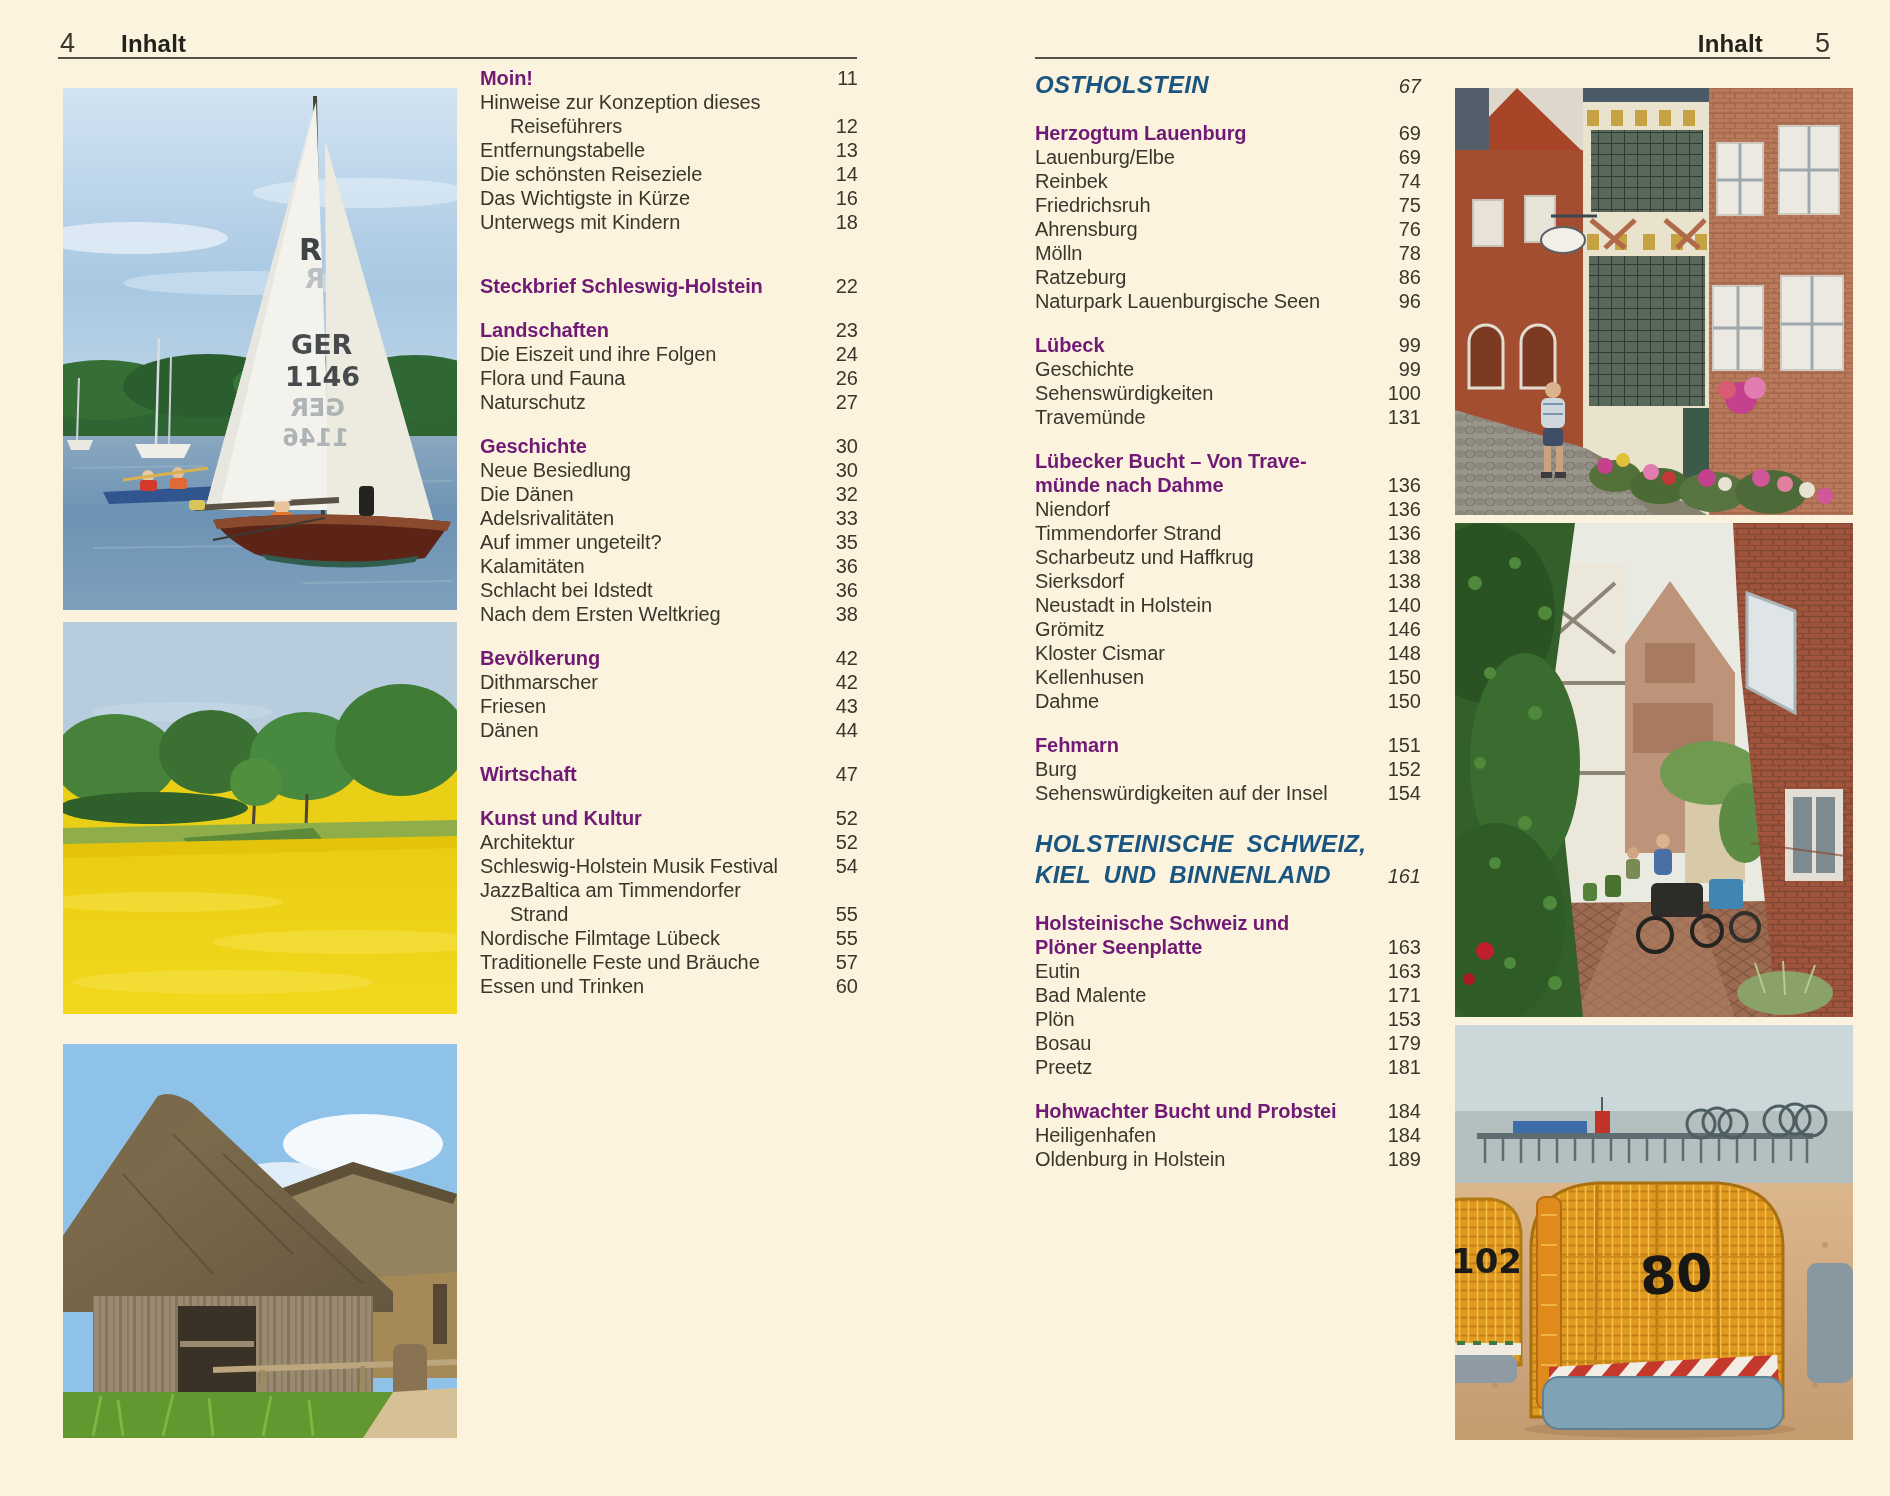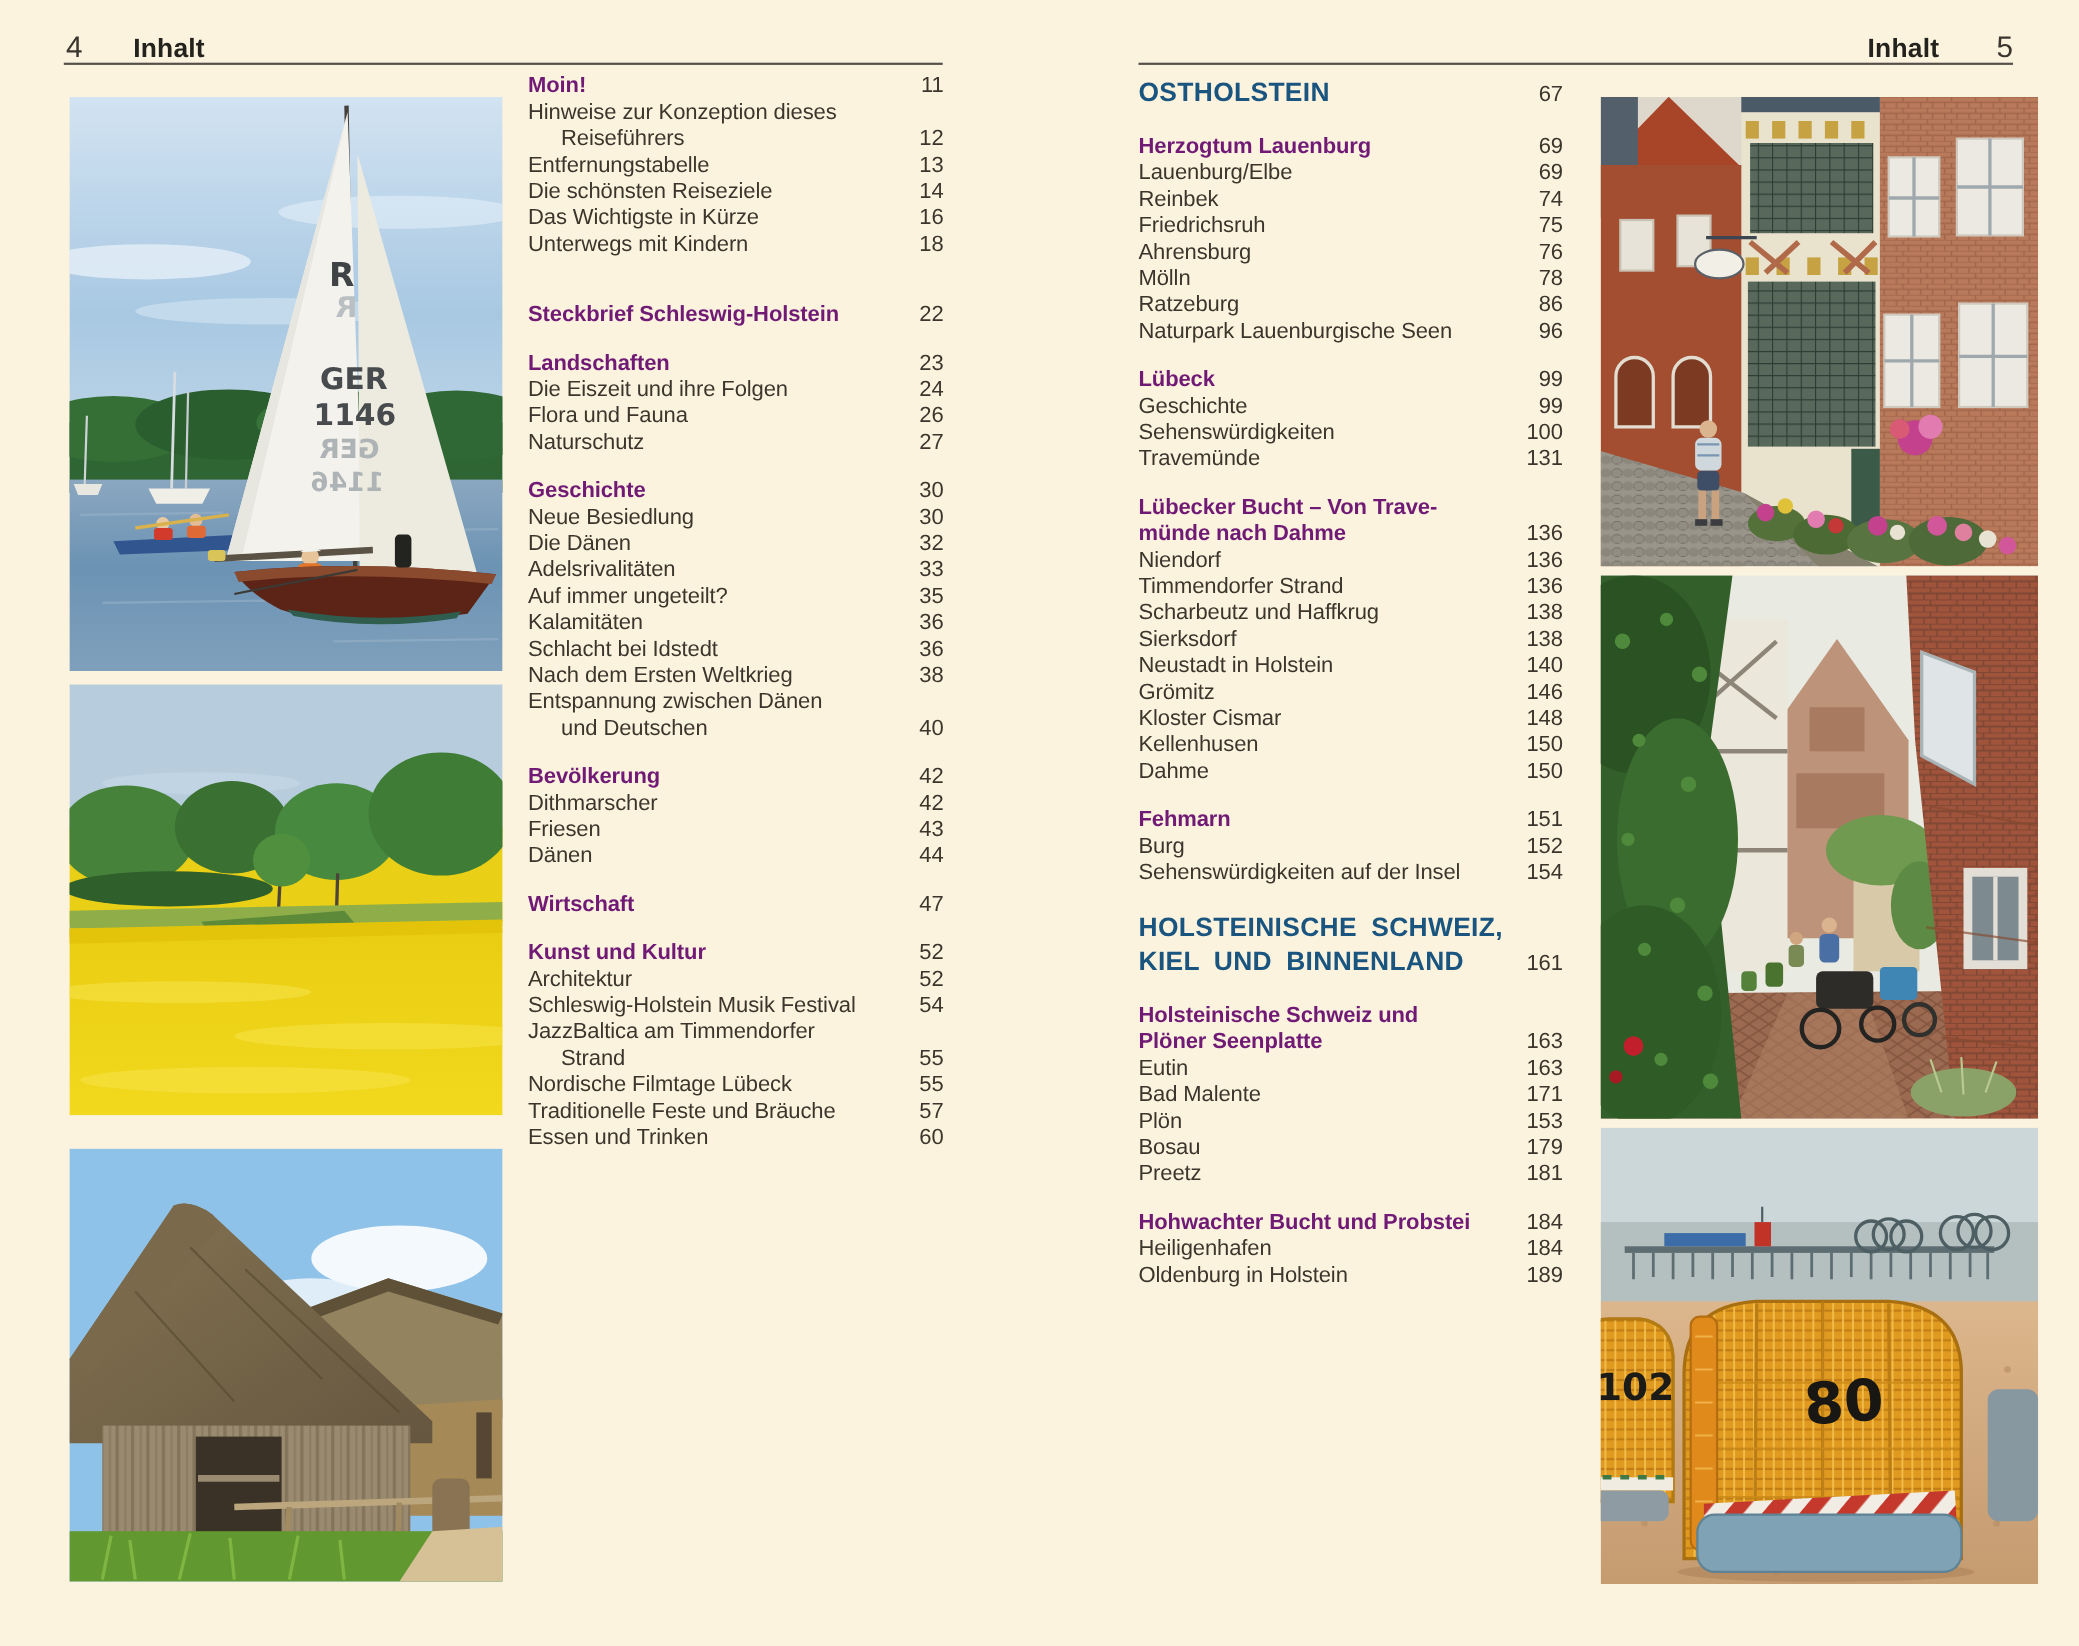--- a/index.html
+++ b/index.html
@@ -19,21 +19,21 @@
   #rule-left{left:58px;width:799px;}
   #rule-right{left:1035px;width:795px;}
   
   .toc{position:absolute;top:66px;}
   #toc-left{left:480px;width:378px;}
   #toc-right{left:1035px;width:386px;}
   .toc-row{display:flex;justify-content:space-between;align-items:baseline;height:24px;line-height:24px;}
   .toc-row .lbl{font-size:20px;letter-spacing:-0.1px;white-space:nowrap;}
   .toc-row .pg{font-size:20px;font-weight:400;color:#3b352c;}
   .toc-entry.section .lbl{color:#701a75;font-weight:bold;}
-  .toc-entry.chapter .toc-row{height:31px;line-height:31px;}
+  .toc-entry.chapter .toc-row{height:31px;line-height:31px;font-style:italic;}
   .toc-entry.chapter{margin:3px 0 1px 0;}
   .toc-entry.chapter .lbl{color:#1a5580;font-weight:bold;font-size:24px;letter-spacing:.3px;word-spacing:6px;}
   .toc-row.cont .lbl{padding-left:30px;}
   .toc-gap{height:20px;}
   
   .photo{position:absolute;overflow:hidden;}
   .photo svg{display:block;}
   #photo-sailboat{left:63px;top:88px;width:394px;height:522px;}
   #photo-rapeseed{left:63px;top:622px;width:394px;height:392px;}
   #photo-huts{left:63px;top:1044px;width:394px;height:394px;}
@@ -166,29 +166,20 @@
     <div class="toc-entry item">
       <div class="toc-row">
         <span class="lbl">Schlacht bei Idstedt</span>
         <span class="pg">36</span>
       </div>
     </div>
     <div class="toc-entry item">
       <div class="toc-row">
         <span class="lbl">Nach dem Ersten Weltkrieg</span>
         <span class="pg">38</span>
-      </div>
-    </div>
-    <div class="toc-entry item">
-      <div class="toc-row">
-        <span class="lbl">Entspannung zwischen Dänen</span>
-      </div>
-      <div class="toc-row cont">
-        <span class="lbl">und Deutschen</span>
-        <span class="pg">40</span>
       </div>
     </div>
     <div class="toc-gap"></div>
     <div class="toc-entry section">
       <div class="toc-row">
         <span class="lbl">Bevölkerung</span>
         <span class="pg">42</span>
       </div>
     </div>
     <div class="toc-entry item">

